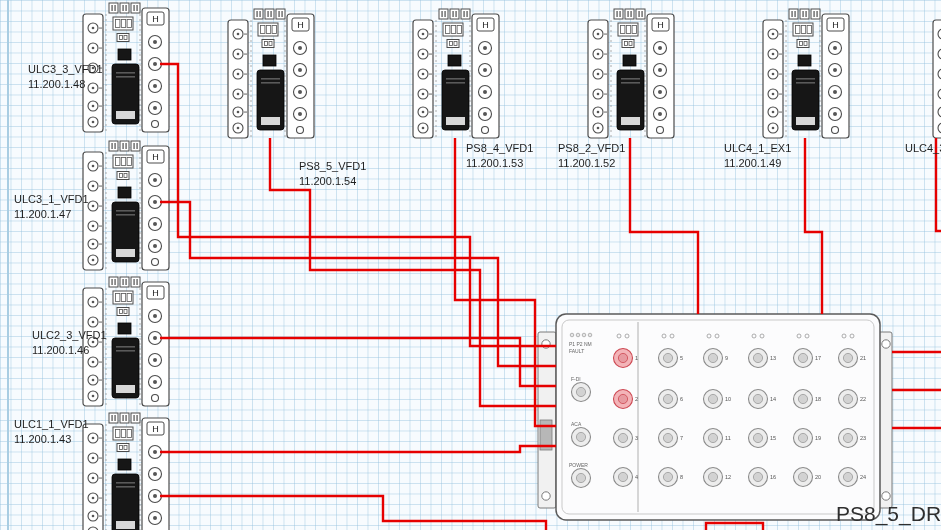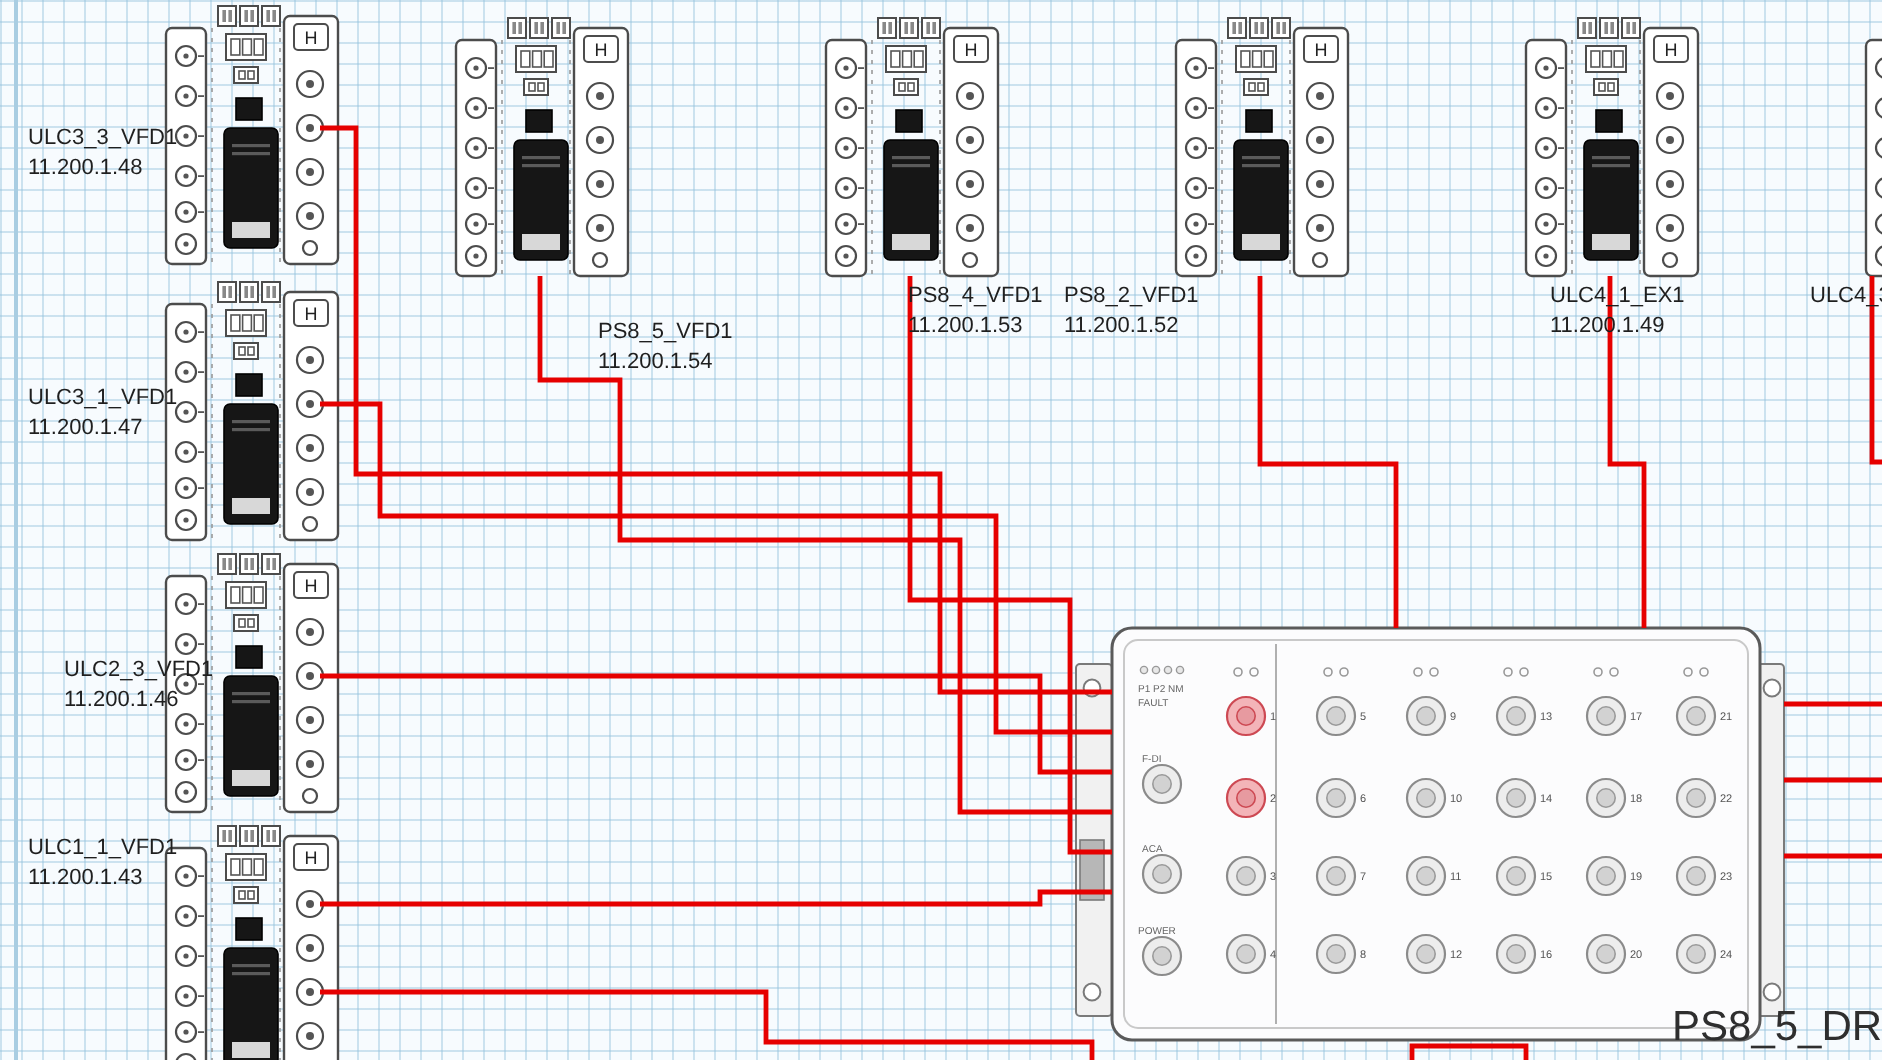--- a/index.html
+++ b/index.html
@@ -277,49 +277,49 @@
     <polyline class="cable" points="630,138 630,232 698,232 698,314"></polyline>
     <polyline class="cable" points="805,138 805,232 822,232 822,314"></polyline>
     <polyline class="cable" points="936,138 936,231 941,231"></polyline>
     <polyline class="cable" points="892,352 941,352"></polyline>
     <polyline class="cable" points="892,390 941,390"></polyline>
     <polyline class="cable" points="892,428 941,428"></polyline>
     <polyline class="cable" points="706,530 706,523 763,523 763,530"></polyline>
   </g>
 </svg>
 
-<div class="dev-label" style="left:14px;top:62px">
+<div class="dev-label" style="left:28px;top:62px">
   <div>ULC3_3_VFD1</div>
   <div>11.200.1.48</div>
 </div>
 <div class="dev-label" style="left:14px;top:192px">
   <div>ULC3_1_VFD1</div>
   <div>11.200.1.47</div>
 </div>
 <div class="dev-label" style="left:32px;top:328px">
   <div>ULC2_3_VFD1</div>
   <div>11.200.1.46</div>
 </div>
 <div class="dev-label" style="left:14px;top:417px">
   <div>ULC1_1_VFD1</div>
   <div>11.200.1.43</div>
 </div>
 <div class="dev-label" style="left:299px;top:159px">
   <div>PS8_5_VFD1</div>
   <div>11.200.1.54</div>
 </div>
-<div class="dev-label" style="left:454px;top:141px">
+<div class="dev-label" style="left:466px;top:141px">
   <div>PS8_4_VFD1</div>
   <div>11.200.1.53</div>
 </div>
-<div class="dev-label" style="left:532px;top:141px">
+<div class="dev-label" style="left:558px;top:141px">
   <div>PS8_2_VFD1</div>
   <div>11.200.1.52</div>
 </div>
-<div class="dev-label" style="left:775px;top:141px">
+<div class="dev-label" style="left:724px;top:141px">
   <div>ULC4_1_EX1</div>
   <div>11.200.1.49</div>
 </div>
 <div class="dev-label" style="left:905px;top:141px">
   <div>ULC4_3_</div>
   <div></div>
 </div>
 
 <div class="drm-title">PS8_5_DRM</div>
 

